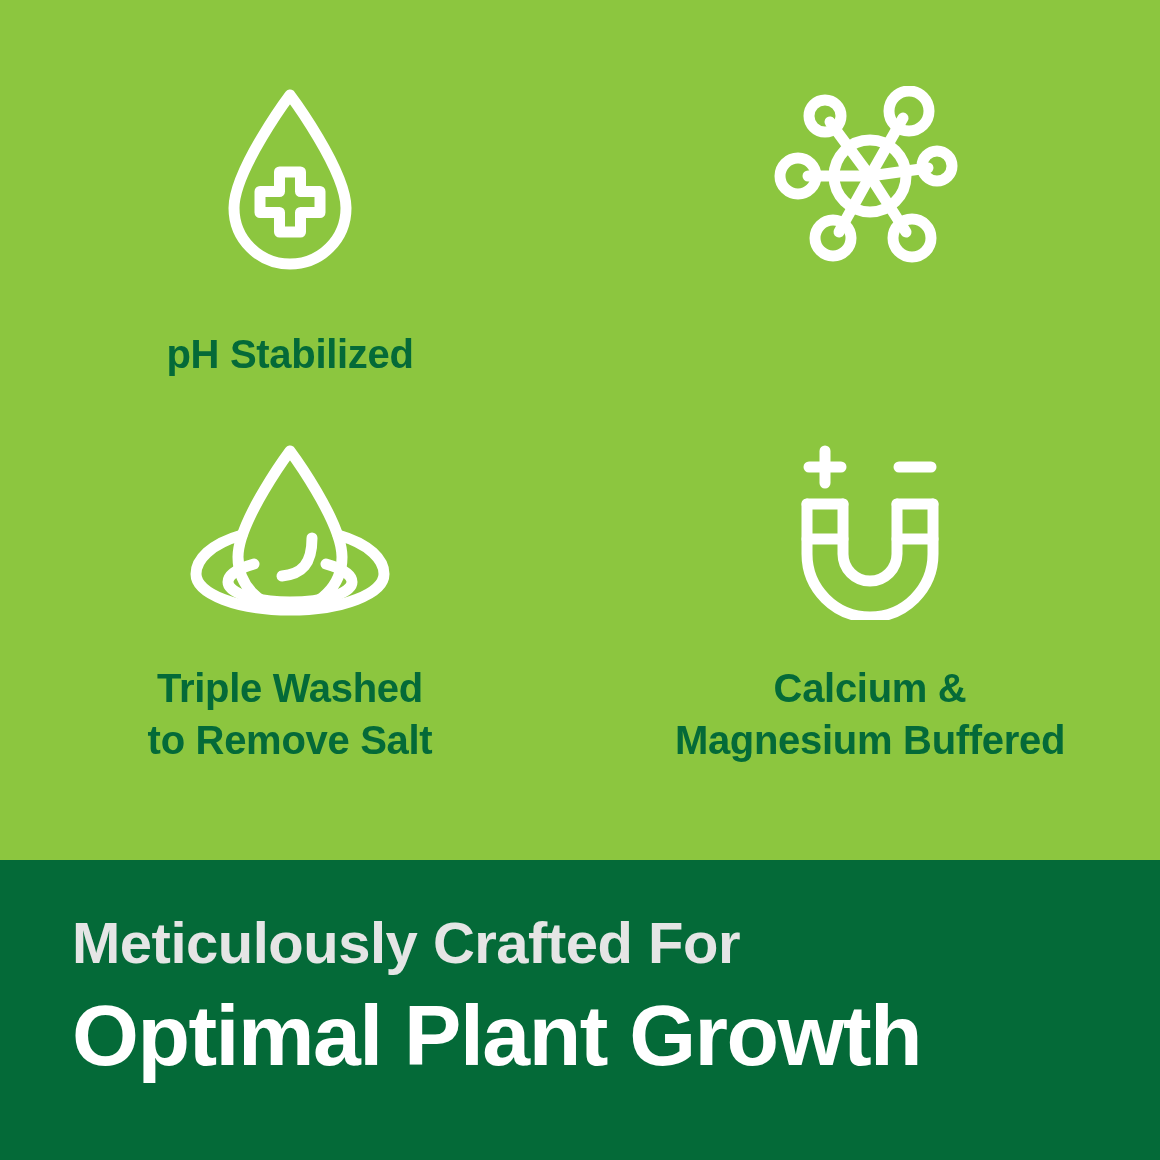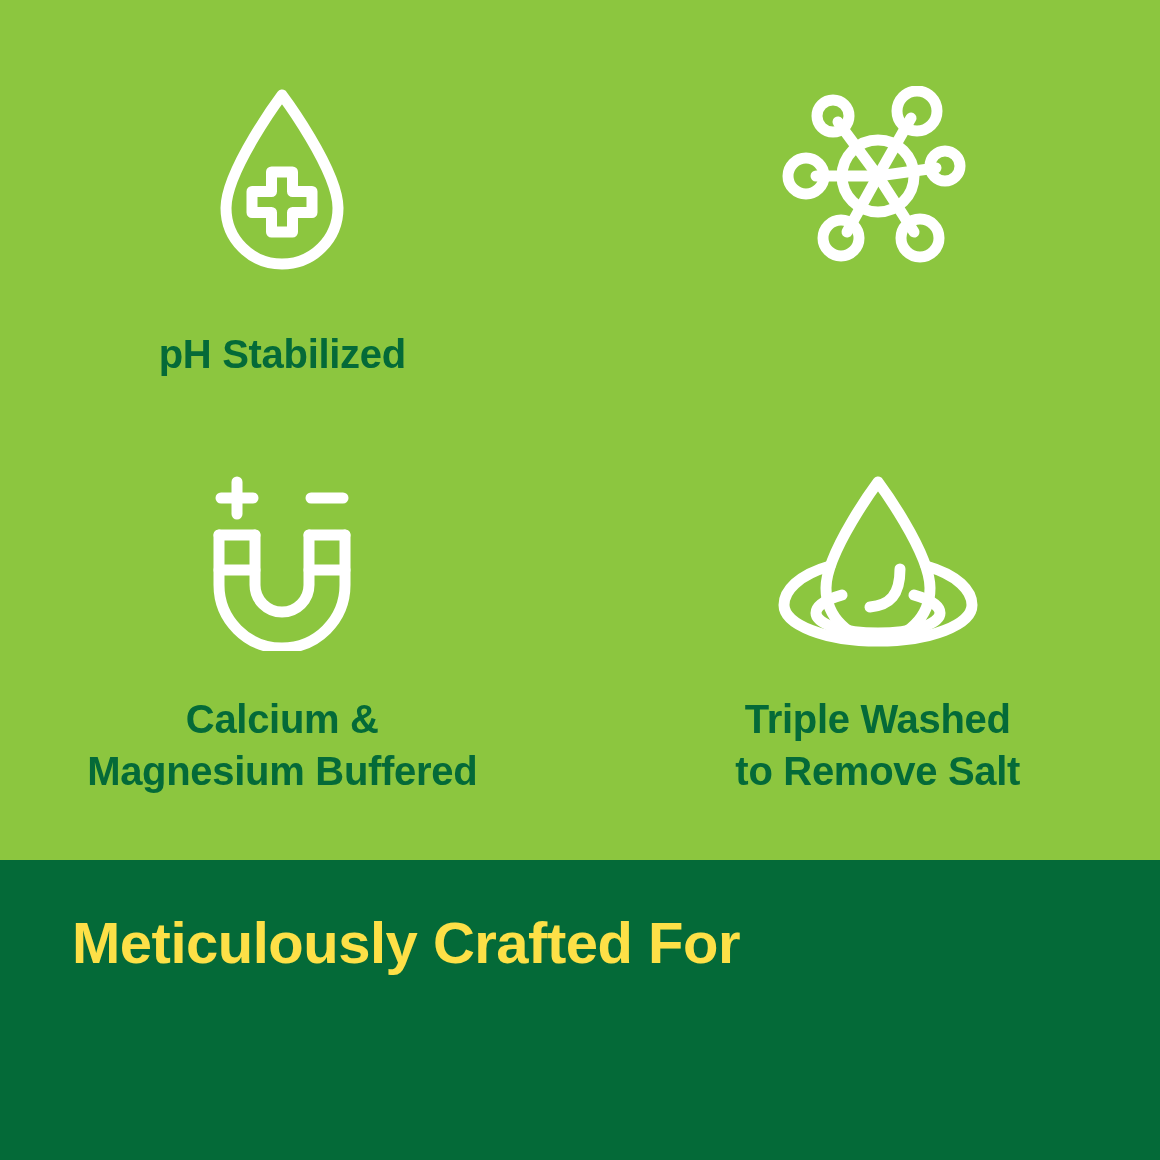--- a/index.html
+++ b/index.html
@@ -30,21 +30,20 @@
 
   .feature-grid {
     position: absolute;
     left: 0;
     top: 0;
     width: 1160px;
     height: 724px;
     display: grid;
     grid-template-columns: 1fr 1fr;
     grid-template-rows: 430px 430px;
-    gap: 31px;
   }
 
   .feature-cell {
     position: relative;
     display: flex;
     flex-direction: column;
     align-items: center;
     justify-content: flex-start;
     box-sizing: border-box;
   }
@@ -75,21 +74,21 @@
     position: absolute;
     left: 0;
     top: 860px;
     width: 1160px;
     height: 300px;
     background: #046A38;
     box-sizing: border-box;
     padding: 54px 0 0 72px;
   }
   .banner-eyebrow {
-    color: #fde047;
+    color: #e5e5e5;
     font-size: 58px;
     font-weight: bold;
     line-height: 1;
     letter-spacing: -0.5px;
     white-space: nowrap;
   }
   .banner-headline {
     color: #FFFFFF;
     font-size: 86px;
     font-weight: bold;
@@ -142,20 +141,42 @@
               <circle cx="142" cy="152" r="19"></circle>
               <circle cx="63" cy="152" r="18"></circle>
               <circle cx="28" cy="90" r="18"></circle>
             </g>
           </svg>
         </div>
       </div>
 
       <div class="feature-cell row2">
         <div class="icon-box">
+          <svg width="200" height="178" viewBox="0 0 200 178" fill="none" xmlns="http://www.w3.org/2000/svg" aria-hidden="true">
+            <g stroke="#FFFFFF" stroke-width="11" stroke-linecap="round" stroke-linejoin="round">
+
+              <path d="M52 93 C20 102 6 118 6 132 C6 152 48 168 100 168
+                       C152 168 194 152 194 132 C194 118 180 102 148 93"></path>
+
+              <path d="M64 122 C46 127 38 134 38 140 C38 151 66 160 100 160
+                       C134 160 162 151 162 140 C162 134 154 127 136 122"></path>
+
+              <path d="M100 9 C100 9 152 79 152 115 C152 143.7 128.7 167 100 167
+                       C71.3 167 48 143.7 48 115 C48 79 100 9 100 9 Z"></path>
+
+              <path d="M122 96 C122 122 112 132 92 134"></path>
+            </g>
+          </svg>
+        </div>
+        <div class="feature-label">Triple Washed
+to Remove Salt</div>
+      </div>
+
+      <div class="feature-cell row2">
+        <div class="icon-box">
           <svg width="150" height="178" viewBox="0 0 150 178" fill="none" xmlns="http://www.w3.org/2000/svg" aria-hidden="true">
             <g stroke="#FFFFFF" stroke-width="11" stroke-linecap="round" stroke-linejoin="round">
 
               <line x1="30" y1="9" x2="30" y2="41"></line>
               <line x1="14" y1="25" x2="46" y2="25"></line>
 
               <line x1="104" y1="25" x2="136" y2="25"></line>
 
               <path d="M12 62 L12 112 C12 146.7 40.2 175 75 175
                        C109.8 175 138 146.7 138 112 L138 62"></path>
@@ -168,42 +189,21 @@
 
               <line x1="12" y1="97" x2="48" y2="97"></line>
               <line x1="102" y1="97" x2="138" y2="97"></line>
             </g>
           </svg>
         </div>
         <div class="feature-label">Calcium &amp;
 Magnesium Buffered</div>
       </div>
 
-      <div class="feature-cell row2">
-        <div class="icon-box">
-          <svg width="200" height="178" viewBox="0 0 200 178" fill="none" xmlns="http://www.w3.org/2000/svg" aria-hidden="true">
-            <g stroke="#FFFFFF" stroke-width="11" stroke-linecap="round" stroke-linejoin="round">
-
-              <path d="M52 93 C20 102 6 118 6 132 C6 152 48 168 100 168
-                       C152 168 194 152 194 132 C194 118 180 102 148 93"></path>
-
-              <path d="M64 122 C46 127 38 134 38 140 C38 151 66 160 100 160
-                       C134 160 162 151 162 140 C162 134 154 127 136 122"></path>
-
-              <path d="M100 9 C100 9 152 79 152 115 C152 143.7 128.7 167 100 167
-                       C71.3 167 48 143.7 48 115 C48 79 100 9 100 9 Z"></path>
-
-              <path d="M122 96 C122 122 112 132 92 134"></path>
-            </g>
-          </svg>
-        </div>
-        <div class="feature-label">Triple Washed
-to Remove Salt</div>
-      </div>
-
     </div>
   </div>
 
   <div class="banner">
     <div class="banner-eyebrow">Meticulously Crafted For</div>
+    <div class="banner-headline">Optimal Plant Growth</div>
   </div>
 
 </div>
 
 </body></html>

